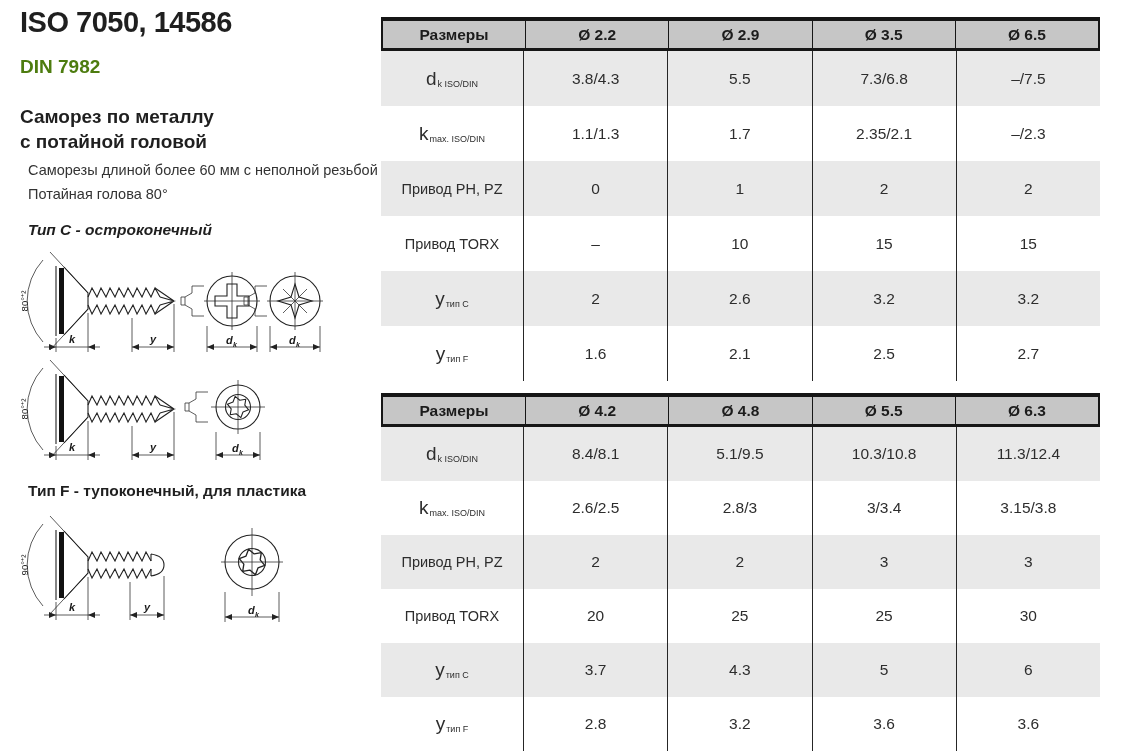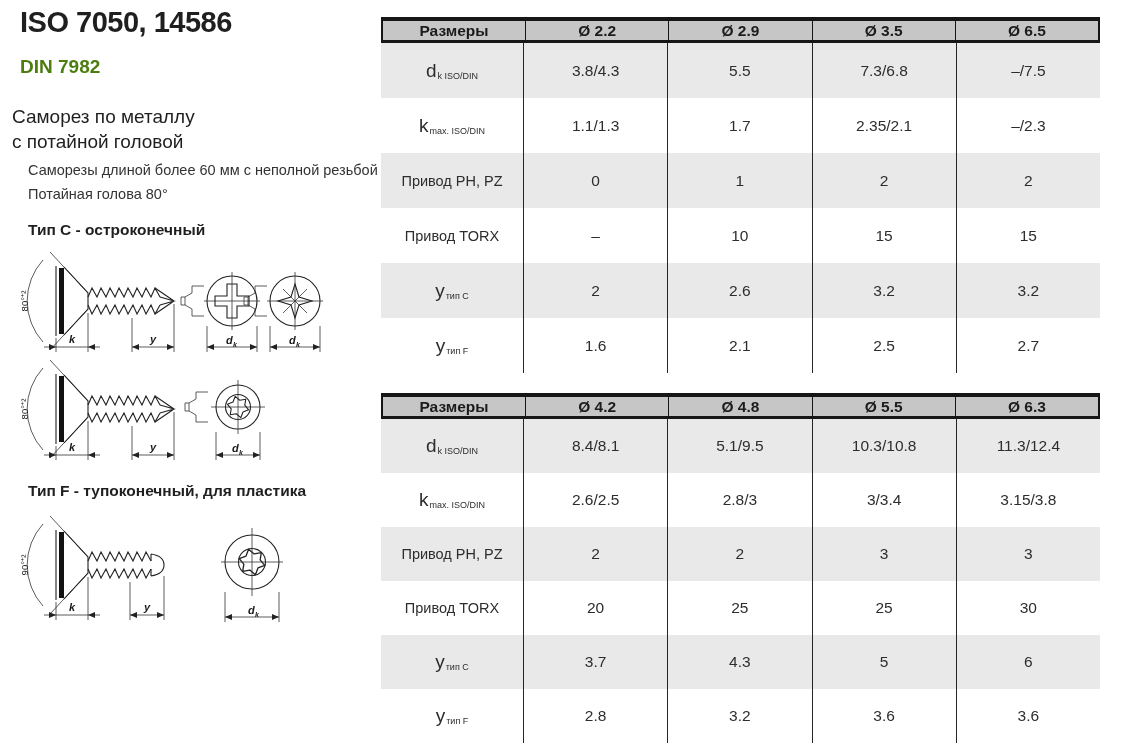--- a/index.html
+++ b/index.html
@@ -1,44 +1,44 @@
 <!DOCTYPE html>
 <html><head>
 <meta charset="utf-8">
 <style>
   * { box-sizing: border-box; margin: 0; padding: 0; }
   html, body { width: 1133px; height: 753px; background: #ffffff; overflow: hidden; }
   body { font-family: "Liberation Sans", sans-serif; color: #2e2e2e; position: relative; }
   .doc-title { position: absolute; left: 20px; top: 6px; font-size: 29px; font-weight: bold; color: #1f1f1f; letter-spacing: -0.5px; }
   .doc-subtitle { position: absolute; left: 20px; top: 56px; font-size: 19px; font-weight: bold; color: #4d7c0f; }
-  .doc-heading { position: absolute; left: 12px; top: 104px; font-size: 19px; font-weight: normal; color: #1f1f1f; line-height: 25px; }
+  .doc-heading { position: absolute; left: 20px; top: 104px; font-size: 19px; font-weight: bold; color: #1f1f1f; line-height: 25px; }
   .doc-notes { position: absolute; left: 28px; top: 158px; font-size: 14.5px; color: #333; line-height: 24px; }
   .type-heading { font-size: 15.5px; font-weight: bold; color: #1f1f1f; position: absolute; left: 28px; }
-  .type-c-heading { top: 221px; }
+  .type-c-heading { top: 221px; font-style: italic; }
   .type-f-heading { top: 482px; }
   .drawing { position: absolute; left: 12px; }
   .drawing-c1 { top: 246px; }
   .drawing-c2 { top: 354px; }
   .drawing-f  { top: 510px; }
 
   svg .ln  { stroke: #222; fill: none; stroke-width: 1.1; }
   svg .thn { stroke: #333; fill: none; stroke-width: 0.8; }
   svg .ar  { fill: #222; stroke: none; }
   svg text { font-family: "Liberation Sans", sans-serif; fill: #1a1a1a; }
   svg .dimtxt { font-size: 11px; font-style: italic; font-weight: bold; }
   svg .dimsub { font-size: 7px; font-style: italic; font-weight: bold; }
   svg .angtxt { font-size: 9.5px; }
 
   
   .tbl { position: absolute; left: 381px; width: 719px; }
   .tbl1 { top: 17px; }
   .tbl2 { top: 393px; }
   .thead {
     display: grid; grid-template-columns: 142px repeat(4, 1fr);
-    background: #c6c6c6; height: 26px; align-items: stretch;
+    background: #c6c6c6; height: 34px; align-items: stretch;
     border-top: 4px solid #161616; border-bottom: 3px solid #161616;
     border-left: 2px solid #161616; border-right: 2px solid #161616;
   }
   .thead .c {
     display: flex; align-items: center; justify-content: center;
     font-size: 15.5px; font-weight: bold; color: #1c1c1c;
   }
   .thead .c + .c { border-left: 1.5px solid #161616; }
   .trow {
     display: grid; grid-template-columns: 142px repeat(4, 1fr);

